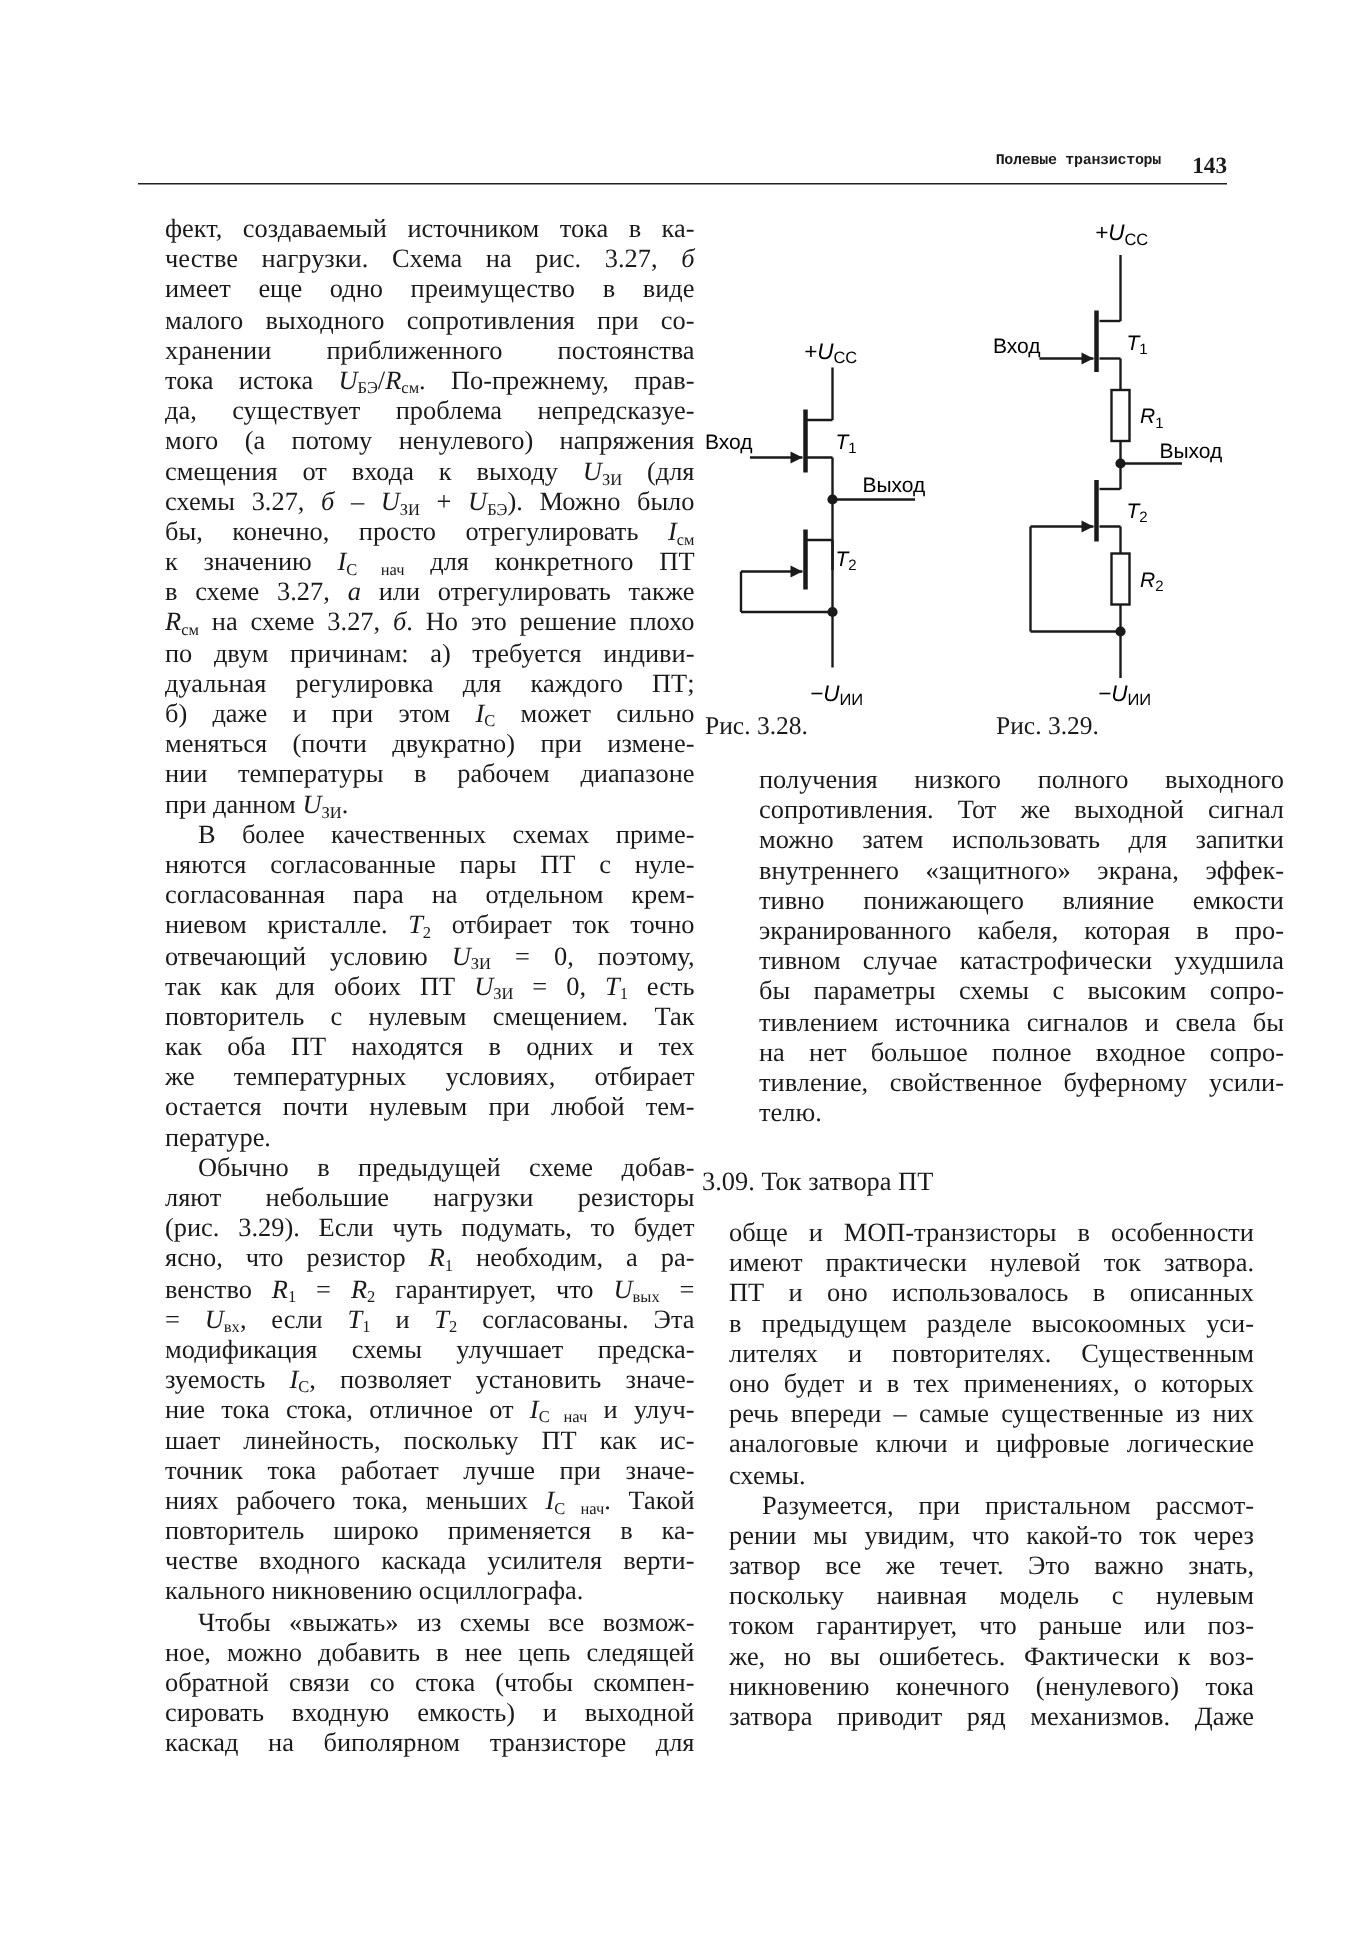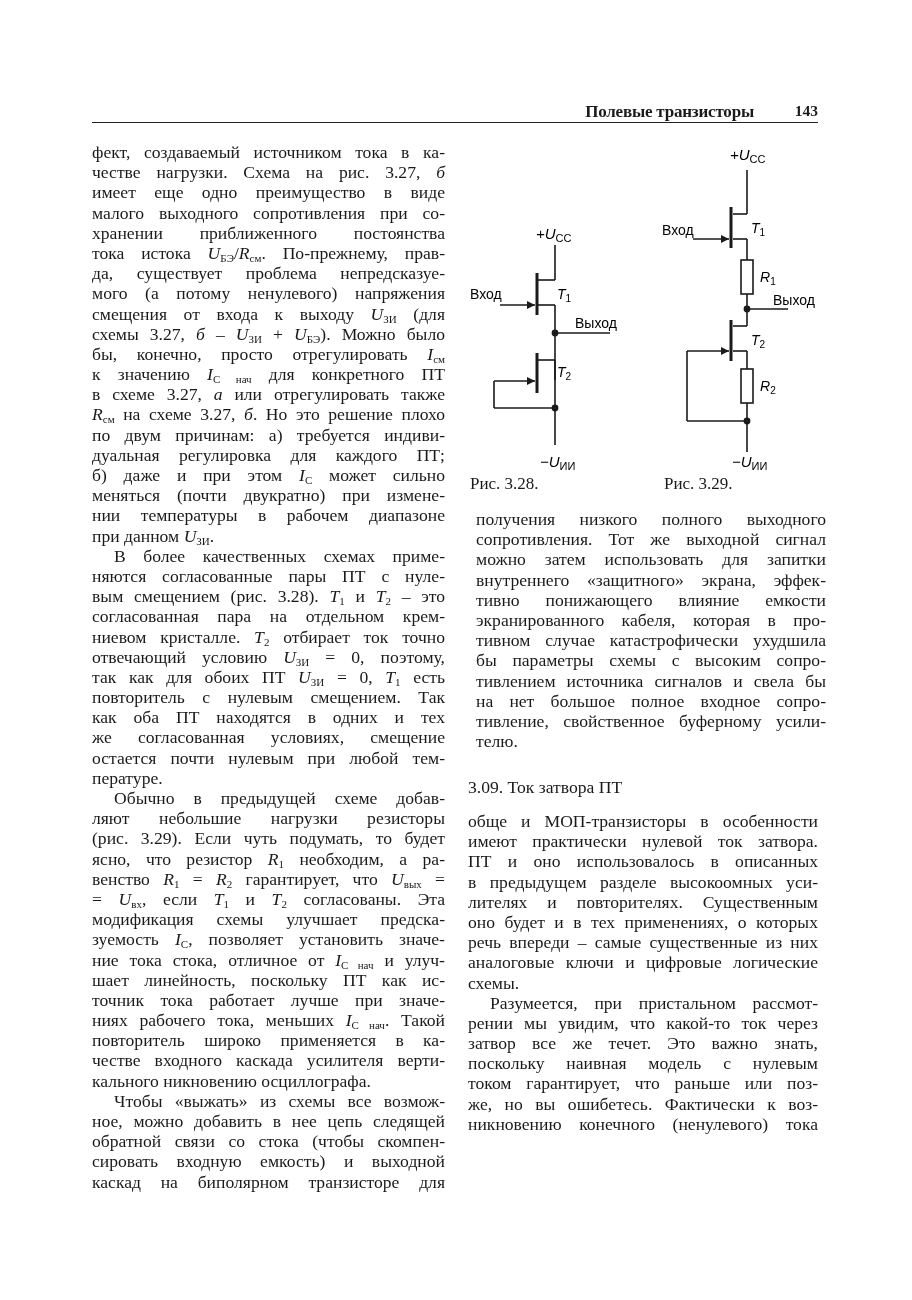--- a/index.html
+++ b/index.html
@@ -1,24 +1,24 @@
 <!DOCTYPE html>
 <html><head>
 <meta charset="utf-8">
 <style>
   html, body { margin:0; padding:0; background:#ffffff; }
   body { width:912px; height:1300px; position:relative; overflow:hidden;
          font-family:"Liberation Serif","DejaVu Serif",serif; color:#1a1a1a; }
   .header { position:absolute; left:92px; top:102px; width:726px; height:22px; }
   .header-rule { position:absolute; left:92px; top:122px; width:726px; height:0; border-top:1.5px solid #222; }
-  .running-title { position:absolute; right:64px; top:0; font-weight:bold; font-size:17px; letter-spacing:-0.2px; }
+  .running-title { position:absolute; right:44px; top:0; font-weight:bold; font-size:10px; letter-spacing:-0.2px;font-family:Liberation Mono, monospace; }
   .page-number { position:absolute; right:0; top:0; font-weight:bold; font-size:15.5px;margin-left:13px; }
-  .col { position:absolute; font-size:17.6px; line-height:20.2px; }
+  .col { position:absolute; font-size:17.6px; line-height:20.2px;margin-left:18px; }
   .col-left { left:92px; top:142px; width:353px; }
-  .col-right-a { left:476px; top:509px; width:350px; }
+  .col-right-a { left:488px; top:509px; width:350px; }
   .col-right-b { left:468px; top:811px; width:350px; }
   .ln { display:block; white-space:nowrap; text-align:justify; text-align-last:justify; height:20.2px; }
   .ln.last { text-align-last:left; }
   .ind { text-indent:22px; }
   i { font-style:italic; }
   sub { font-size:11px; vertical-align:-3px; line-height:0; }
   .section-heading { position:absolute; left:468px; top:777px; font-weight:normal; font-size:17.6px; }
   .fig { position:absolute; }
   .fig svg text { font-family:"Liberation Sans","DejaVu Sans",sans-serif; }
   .caption { position:absolute; font-size:17px; font-family:"Liberation Serif",serif; }
@@ -48,28 +48,27 @@
   <span class="ln">в схеме 3.27, <i>а</i> или отрегулировать также</span>
   <span class="ln"><i>R</i><sub>см</sub> на схеме 3.27, <i>б</i>. Но это решение плохо</span>
   <span class="ln">по двум причинам: а) требуется индиви-</span>
   <span class="ln">дуальная регулировка для каждого ПТ;</span>
   <span class="ln">б) даже и при этом <i>I</i><sub>С</sub> может сильно</span>
   <span class="ln">меняться (почти двукратно) при измене-</span>
   <span class="ln">нии температуры в рабочем диапазоне</span>
   <span class="ln last">при данном <i>U</i><sub>ЗИ</sub>.</span>
   <span class="ln ind">В более качественных схемах приме-</span>
   <span class="ln">няются согласованные пары ПТ с нуле-</span>
-  <span class="ln">вым смещением (рис. 3.28). <i>T</i><sub>1</sub> и <i>T</i><sub>2</sub> – это</span>
   <span class="ln">согласованная пара на отдельном крем-</span>
   <span class="ln">ниевом кристалле. <i>T</i><sub>2</sub> отбирает ток точно</span>
   <span class="ln">отвечающий условию <i>U</i><sub>ЗИ</sub> = 0, поэтому,</span>
   <span class="ln">так как для обоих ПТ <i>U</i><sub>ЗИ</sub> = 0, <i>T</i><sub>1</sub> есть</span>
   <span class="ln">повторитель с нулевым смещением. Так</span>
   <span class="ln">как оба ПТ находятся в одних и тех</span>
-  <span class="ln">же согласованная условиях, смещение</span>
+  <span class="ln">же температурных условиях, отбирает</span>
   <span class="ln">остается почти нулевым при любой тем-</span>
   <span class="ln last">пературе.</span>
   <span class="ln ind">Обычно в предыдущей схеме добав-</span>
   <span class="ln">ляют небольшие нагрузки резисторы</span>
   <span class="ln">(рис. 3.29). Если чуть подумать, то будет</span>
   <span class="ln">ясно, что резистор <i>R</i><sub>1</sub> необходим, а ра-</span>
   <span class="ln">венство <i>R</i><sub>1</sub> = <i>R</i><sub>2</sub> гарантирует, что <i>U</i><sub>вых</sub> =</span>
   <span class="ln">= <i>U</i><sub>вх</sub>, если <i>T</i><sub>1</sub> и <i>T</i><sub>2</sub> согласованы. Эта</span>
   <span class="ln">модификация схемы улучшает предска-</span>
   <span class="ln">зуемость <i>I</i><sub>С</sub>, позволяет установить значе-</span>
@@ -191,13 +190,14 @@
   <span class="ln">речь впереди – самые существенные из них</span>
   <span class="ln">аналоговые ключи и цифровые логические</span>
   <span class="ln last">схемы.</span>
   <span class="ln ind">Разумеется, при пристальном рассмот-</span>
   <span class="ln">рении мы увидим, что какой-то ток через</span>
   <span class="ln">затвор все же течет. Это важно знать,</span>
   <span class="ln">поскольку наивная модель с нулевым</span>
   <span class="ln">током гарантирует, что раньше или поз-</span>
   <span class="ln">же, но вы ошибетесь. Фактически к воз-</span>
   <span class="ln">никновению конечного (ненулевого) тока</span>
+  <span class="ln">затвора приводит ряд механизмов. Даже</span>
 </div>
 
 </body></html>

